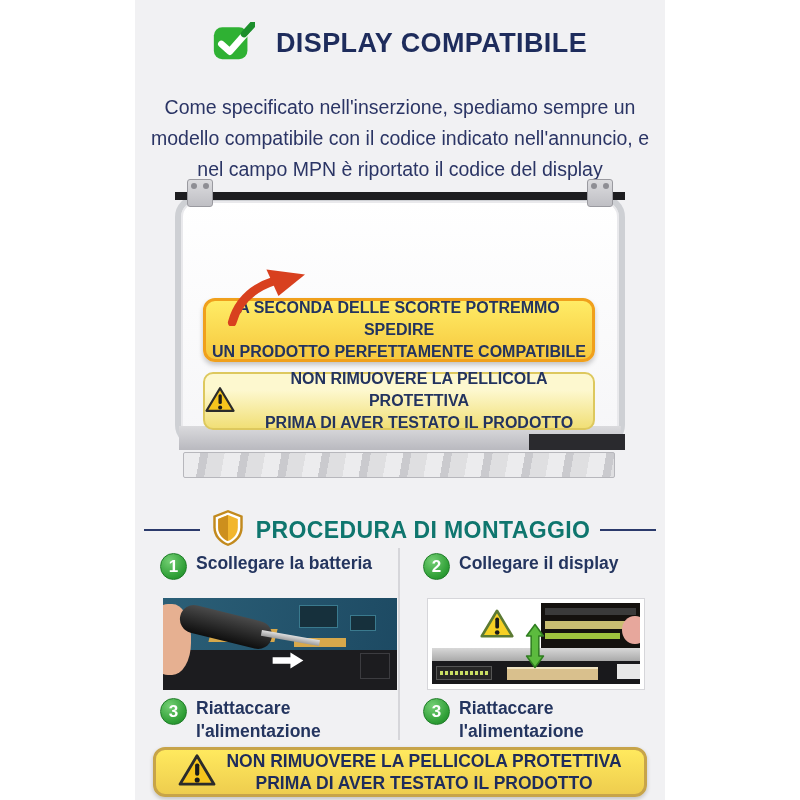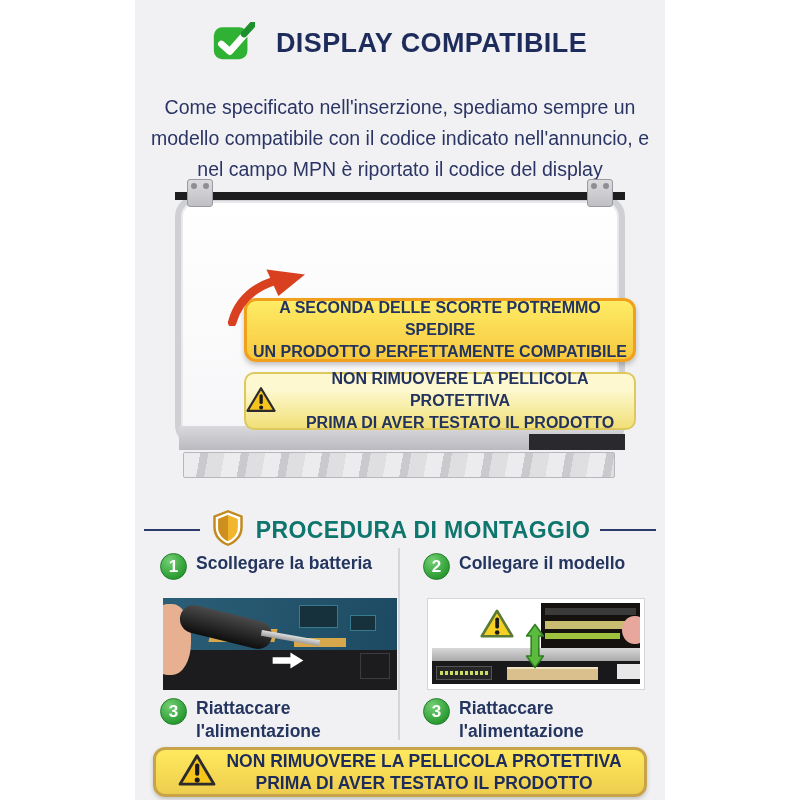--- a/index.html
+++ b/index.html
@@ -29,21 +29,21 @@
   .bottom-bar{position:absolute;left:4px;right:4px;top:244px;height:24px;
               background:linear-gradient(#dadadd,#b9b9bf);z-index:2;}
   .corner-dark{position:absolute;right:0;top:252px;width:96px;height:16px;background:#2a2a2e;z-index:3;}
   .foil{position:absolute;left:8px;right:10px;top:270px;height:24px;z-index:2;
         background:repeating-linear-gradient(100deg,#ececee 0 16px,#cacace 16px 24px,#dfdfe1 24px 40px);
         border:1px solid #b7b7bc;border-radius:2px;}
 
   .red-arrow{position:absolute;left:46px;top:84px;z-index:5;}
 
   .note{position:absolute;left:28px;width:392px;box-sizing:border-box;z-index:4;display:flex;
-        align-items:center;justify-content:center;text-align:center;margin-left:41px;}
+        align-items:center;justify-content:center;text-align:center;}
   .note .txt{font-weight:bold;color:#23335f;font-size:16px;line-height:22px;}
   .note1{top:116px;height:64px;flex-direction:column;border:3px solid #f0a01c;border-radius:12px;
          background:linear-gradient(#ffec66,#f6c83e);box-shadow:0 3px 5px rgba(0,0,0,.22);}
   .note2{top:190px;height:58px;gap:10px;border:2px solid #ddc85e;border-radius:10px;
          background:linear-gradient(#fdf8cf 30%,#f1df76);}
 
   
   .proc{position:absolute;top:508px;left:0;width:100%;display:flex;align-items:center;justify-content:center;gap:10px;}
   .proc h2{margin:0;font-size:23px;font-weight:bold;color:#0f766e;letter-spacing:.4px;}
   .rule{height:2px;width:56px;background:#2b3a6b;}
@@ -179,21 +179,21 @@
     <div class="step-head s1">
       <div class="step-num">1</div>
       <div class="step-lbl">
         <div>Scollegare la batteria</div>
       </div>
     </div>
 
     <div class="step-head s2">
       <div class="step-num">2</div>
       <div class="step-lbl">
-        <div>Collegare il modello</div>
+        <div>Collegare il display</div>
       </div>
     </div>
 
     <div class="photo ph1">
       <div class="pcb"></div>
       <div class="chip" style="left:58%;top:8%;width:16%;height:22%;"></div>
       <div class="chip" style="left:80%;top:18%;width:10%;height:16%;"></div>
       <div class="gold" style="left:20%;top:34%;width:28%;height:14%;transform:skewX(-14deg);"></div>
       <div class="gold" style="left:56%;top:44%;width:22%;height:9%;"></div>
       <div class="blk" style="left:0;top:56%;width:100%;height:44%;"></div>

